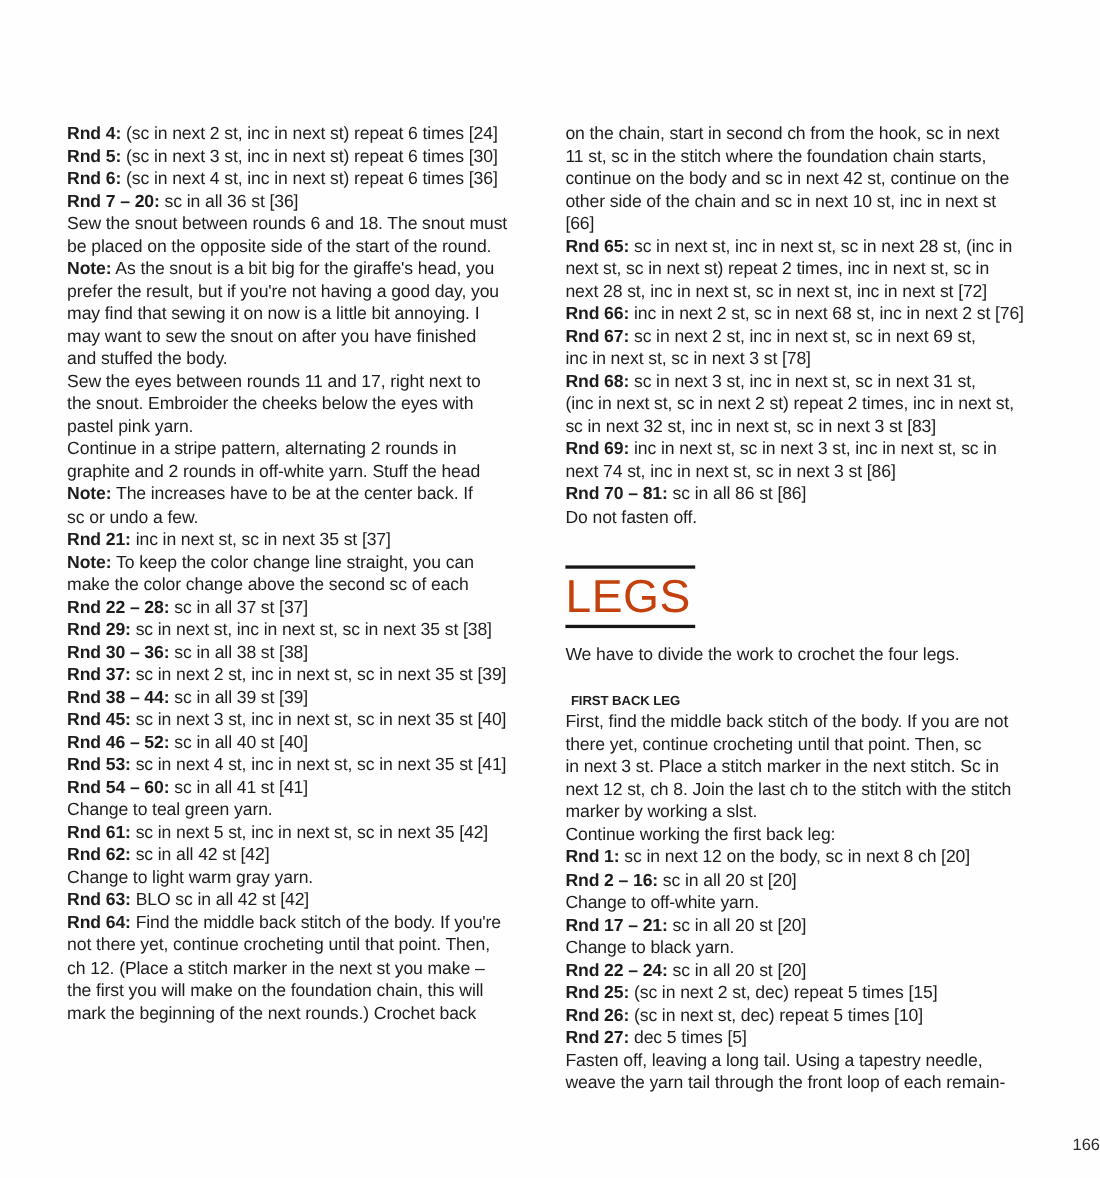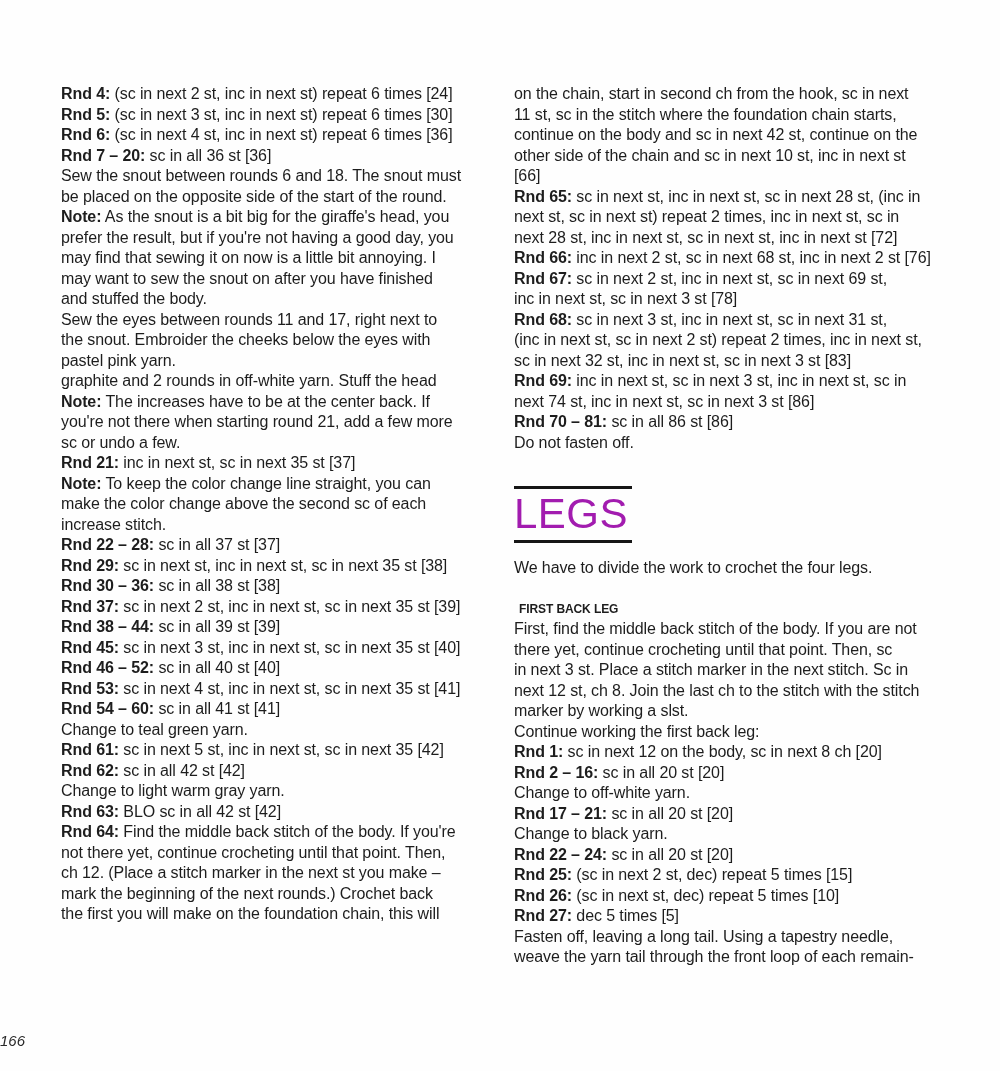--- a/index.html
+++ b/index.html
@@ -11,21 +11,21 @@
     position: relative;
     width: 1000px;
     height: 1071px;
     background: #fefefe;
     overflow: hidden;
     font-family: "Liberation Sans", "DejaVu Sans", sans-serif;
     color: #1d1d1d;
   }
   .col {
     position: absolute;
-    top: 84px;
+    top: 112px;
     font-size: 16px;
     line-height: 20.5px;
     letter-spacing: -0.1px;
   }
   .col-left  { left: 61px;  width: 442px; }
   .col-right { left: 514px; width: 466px; }
   .text-line { white-space: nowrap; }
   .text-line strong { font-weight: 700; }
   .section-heading {
     display: inline-block;
@@ -37,42 +37,41 @@
     background: #161616;
     width: 100%;
   }
   .section-title {
     font-size: 42px;
     line-height: 48px;
     font-weight: 500;
     letter-spacing: 0.5px;
     margin: 0;
     padding: 1px 4px 2px 0;
-    color: #a21caf;
+    color: #c2410c;
   }
   .section-intro {
     margin: 15px 0 0 0;
     white-space: nowrap;
   }
   .subsection-title {
     font-size: 12px;
     line-height: 20.5px;
     font-weight: 700;
     margin: 20px 0 0 5px;
     white-space: nowrap;
   }
   .page-number {
     position: absolute;
     left: 0;
     right: 0;
     top: 1032px;
-    text-align: left;
+    text-align: right;
     font-size: 15px;
     color: #2a2a2a;
-    font-style: italic;
   }
 </style>
 </head>
 <body>
 
 <div class="page">
 
   <div class="col col-left">
     <div>
         <div class="text-line"><strong>Rnd 4:</strong> (sc in next 2 st, inc in next st) repeat 6 times [24]</div>
@@ -82,47 +81,46 @@
         <div class="text-line">Sew the snout between rounds 6 and 18. The snout must</div>
         <div class="text-line">be placed on the opposite side of the start of the round.</div>
         <div class="text-line"><strong>Note:</strong> As the snout is a bit big for the giraffe's head, you</div>
         <div class="text-line">prefer the result, but if you're not having a good day, you</div>
         <div class="text-line">may find that sewing it on now is a little bit annoying. I</div>
         <div class="text-line">may want to sew the snout on after you have finished</div>
         <div class="text-line">and stuffed the body.</div>
         <div class="text-line">Sew the eyes between rounds 11 and 17, right next to</div>
         <div class="text-line">the snout. Embroider the cheeks below the eyes with</div>
         <div class="text-line">pastel pink yarn.</div>
+        <div class="text-line">Continue in a stripe pattern, alternating 2 rounds in</div>
         <div class="text-line">graphite and 2 rounds in off-white yarn. Stuff the head</div>
         <div class="text-line"><strong>Note:</strong> The increases have to be at the center back. If</div>
-        <div class="text-line">you're not there when starting round 21, add a few more</div>
         <div class="text-line">sc or undo a few.</div>
         <div class="text-line"><strong>Rnd 21:</strong> inc in next st, sc in next 35 st [37]</div>
         <div class="text-line"><strong>Note:</strong> To keep the color change line straight, you can</div>
         <div class="text-line">make the color change above the second sc of each</div>
-        <div class="text-line">increase stitch.</div>
         <div class="text-line"><strong>Rnd 22 – 28:</strong> sc in all 37 st [37]</div>
         <div class="text-line"><strong>Rnd 29:</strong> sc in next st, inc in next st, sc in next 35 st [38]</div>
         <div class="text-line"><strong>Rnd 30 – 36:</strong> sc in all 38 st [38]</div>
         <div class="text-line"><strong>Rnd 37:</strong> sc in next 2 st, inc in next st, sc in next 35 st [39]</div>
         <div class="text-line"><strong>Rnd 38 – 44:</strong> sc in all 39 st [39]</div>
         <div class="text-line"><strong>Rnd 45:</strong> sc in next 3 st, inc in next st, sc in next 35 st [40]</div>
         <div class="text-line"><strong>Rnd 46 – 52:</strong> sc in all 40 st [40]</div>
         <div class="text-line"><strong>Rnd 53:</strong> sc in next 4 st, inc in next st, sc in next 35 st [41]</div>
         <div class="text-line"><strong>Rnd 54 – 60:</strong> sc in all 41 st [41]</div>
         <div class="text-line">Change to teal green yarn.</div>
         <div class="text-line"><strong>Rnd 61:</strong> sc in next 5 st, inc in next st, sc in next 35 [42]</div>
         <div class="text-line"><strong>Rnd 62:</strong> sc in all 42 st [42]</div>
         <div class="text-line">Change to light warm gray yarn.</div>
         <div class="text-line"><strong>Rnd 63:</strong> BLO sc in all 42 st [42]</div>
         <div class="text-line"><strong>Rnd 64:</strong> Find the middle back stitch of the body. If you're</div>
         <div class="text-line">not there yet, continue crocheting until that point. Then,</div>
         <div class="text-line">ch 12. (Place a stitch marker in the next st you make –</div>
+        <div class="text-line">the first you will make on the foundation chain, this will</div>
         <div class="text-line">mark the beginning of the next rounds.) Crochet back</div>
-        <div class="text-line">the first you will make on the foundation chain, this will</div>
       </div>
   </div>
 
   <div class="col col-right">
     <div>
         <div class="text-line">on the chain, start in second ch from the hook, sc in next</div>
         <div class="text-line">11 st, sc in the stitch where the foundation chain starts,</div>
         <div class="text-line">continue on the body and sc in next 42 st, continue on the</div>
         <div class="text-line">other side of the chain and sc in next 10 st, inc in next st</div>
         <div class="text-line">[66]</div>

